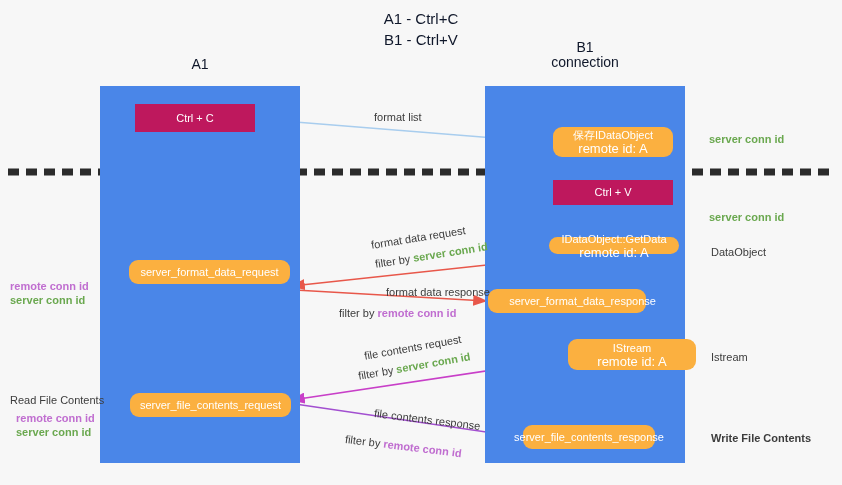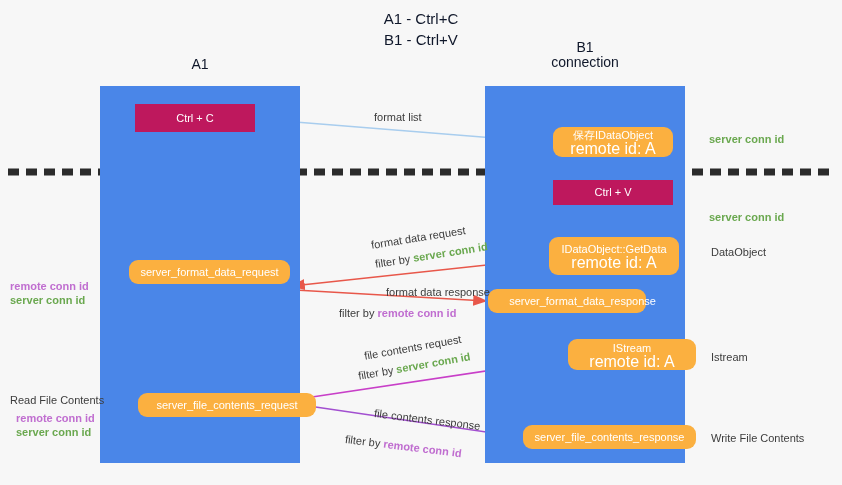--- a/index.html
+++ b/index.html
@@ -59,21 +59,21 @@
     align-items: center;
     justify-content: center;
     color: #ffffff;
     font-size: 11px;
     line-height: 13px;
     text-align: center;
   }
   .box-green { background: #be185d; }
   .box-orange { background: #fbb košice; }
   .box-orange { background: #fbb040; border-radius: 9px; }
-  .box .l2 { font-size: 16px; }
+  .box .l2 { font-size: 13px; }
 
   
   .side-label {
     font-size: 11px;
     color: #3c3c3c;
     line-height: 14px;
   }
   .green-txt { color: #6aa84f; font-weight: bold; }
   .purple-txt { color: #c06ed0; font-weight: bold; }
 
@@ -149,43 +149,43 @@
 
 <div class="abs box box-orange" style="left:553px; top:127px; width:120px; height:30px;">
   <span>保存IDataObject</span>
   <span class="l2">remote id: A</span>
 </div>
 
 <div class="abs box box-green" style="left:553px; top:180px; width:120px; height:25px;">
   <span>Ctrl + V</span>
 </div>
 
-<div class="abs box box-orange" style="left:549px; top:237px; width:130px; height:38px;">
+<div class="abs box box-orange" style="left:549px; top:237px; width:130px; height:17px;">
   <span>IDataObject::GetData</span>
   <span class="l2">remote id: A</span>
 </div>
 
 <div class="abs box box-orange" style="left:568px; top:339px; width:128px; height:31px;">
   <span>IStream</span>
   <span class="l2">remote id: A</span>
 </div>
 
 <div class="abs box box-orange" style="left:129px; top:260px; width:161px; height:24px;">
   <span>server_format_data_request</span>
 </div>
 
 <div class="abs box box-orange" style="left:488px; top:289px; width:158px; height:24px;padding-left:31px;">
   <span>server_format_data_response</span>
 </div>
 
-<div class="abs box box-orange" style="left:138px; top:393px; width:178px; height:24px;">
+<div class="abs box box-orange" style="left:130px; top:393px; width:161px; height:24px;">
   <span>server_file_contents_request</span>
 </div>
 
-<div class="abs box box-orange" style="left:523px; top:425px; width:173px; height:24px;">
+<div class="abs box box-orange" style="left:523px; top:425px; width:132px; height:24px;">
   <span>server_file_contents_response</span>
 </div>
 
 <div class="abs cap" style="left:374px; top:110px;">format list</div>
 
 <div class="abs cap cap-rot-up" style="left:370px; top:238px;">format data request</div>
 <div class="abs cap cap-rot-up" style="left:374px; top:257px;">
   <span>filter by</span>
   <span class="green-txt">server conn id</span>
 </div>
@@ -205,20 +205,20 @@
 <div class="abs cap cap-rot-dn" style="left:375px; top:406px;">file contents response</div>
 <div class="abs cap cap-rot-dn" style="left:346px; top:432px;">
   <span>filter by</span>
   <span class="purple-txt">remote conn id</span>
 </div>
 
 <div class="abs side-label green-txt" style="left:709px; top:132px;">server conn id</div>
 <div class="abs side-label green-txt" style="left:709px; top:210px;">server conn id</div>
 <div class="abs side-label" style="left:711px; top:245px;">DataObject</div>
 <div class="abs side-label" style="left:711px; top:350px;">Istream</div>
-<div class="abs side-label" style="left:711px; top:431px;">Write File Contents</div>
+<div class="abs side-label" style="left:711px; top:431px;font-weight:bold;">Write File Contents</div>
 
 <div class="abs side-label purple-txt" style="left:10px; top:279px;">remote conn id</div>
 <div class="abs side-label green-txt" style="left:10px; top:293px;">server conn id</div>
 
 <div class="abs side-label" style="left:10px; top:393px;">Read File Contents</div>
 <div class="abs side-label purple-txt" style="left:16px; top:411px;">remote conn id</div>
 <div class="abs side-label green-txt" style="left:16px; top:425px;">server conn id</div>
 
 </body></html>

